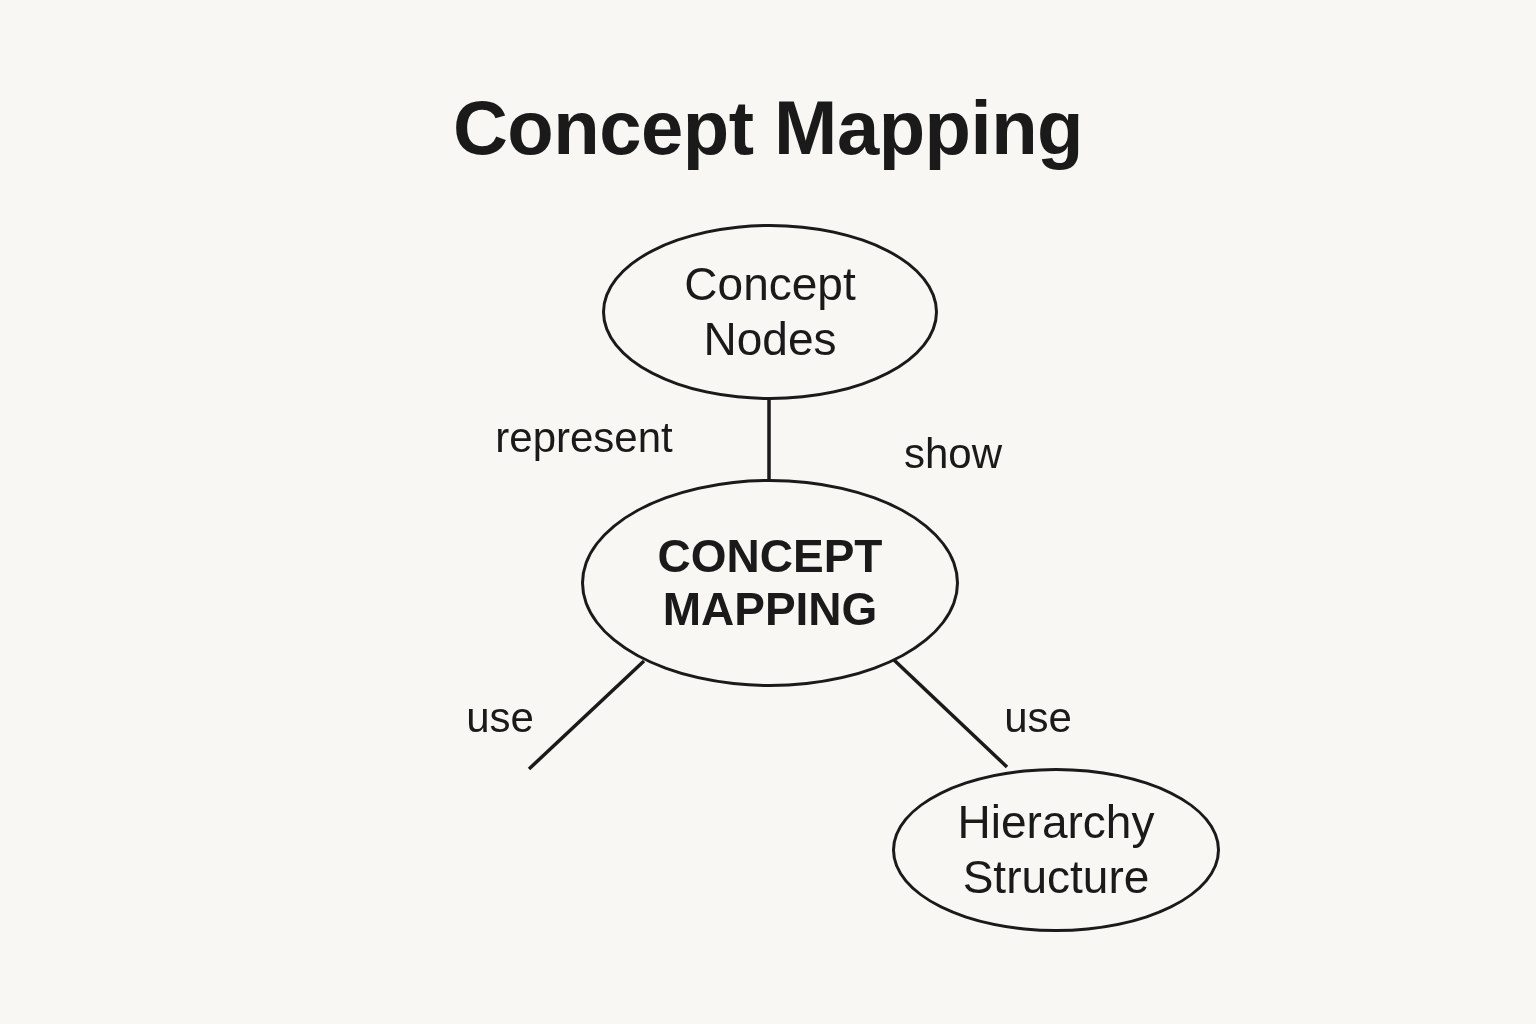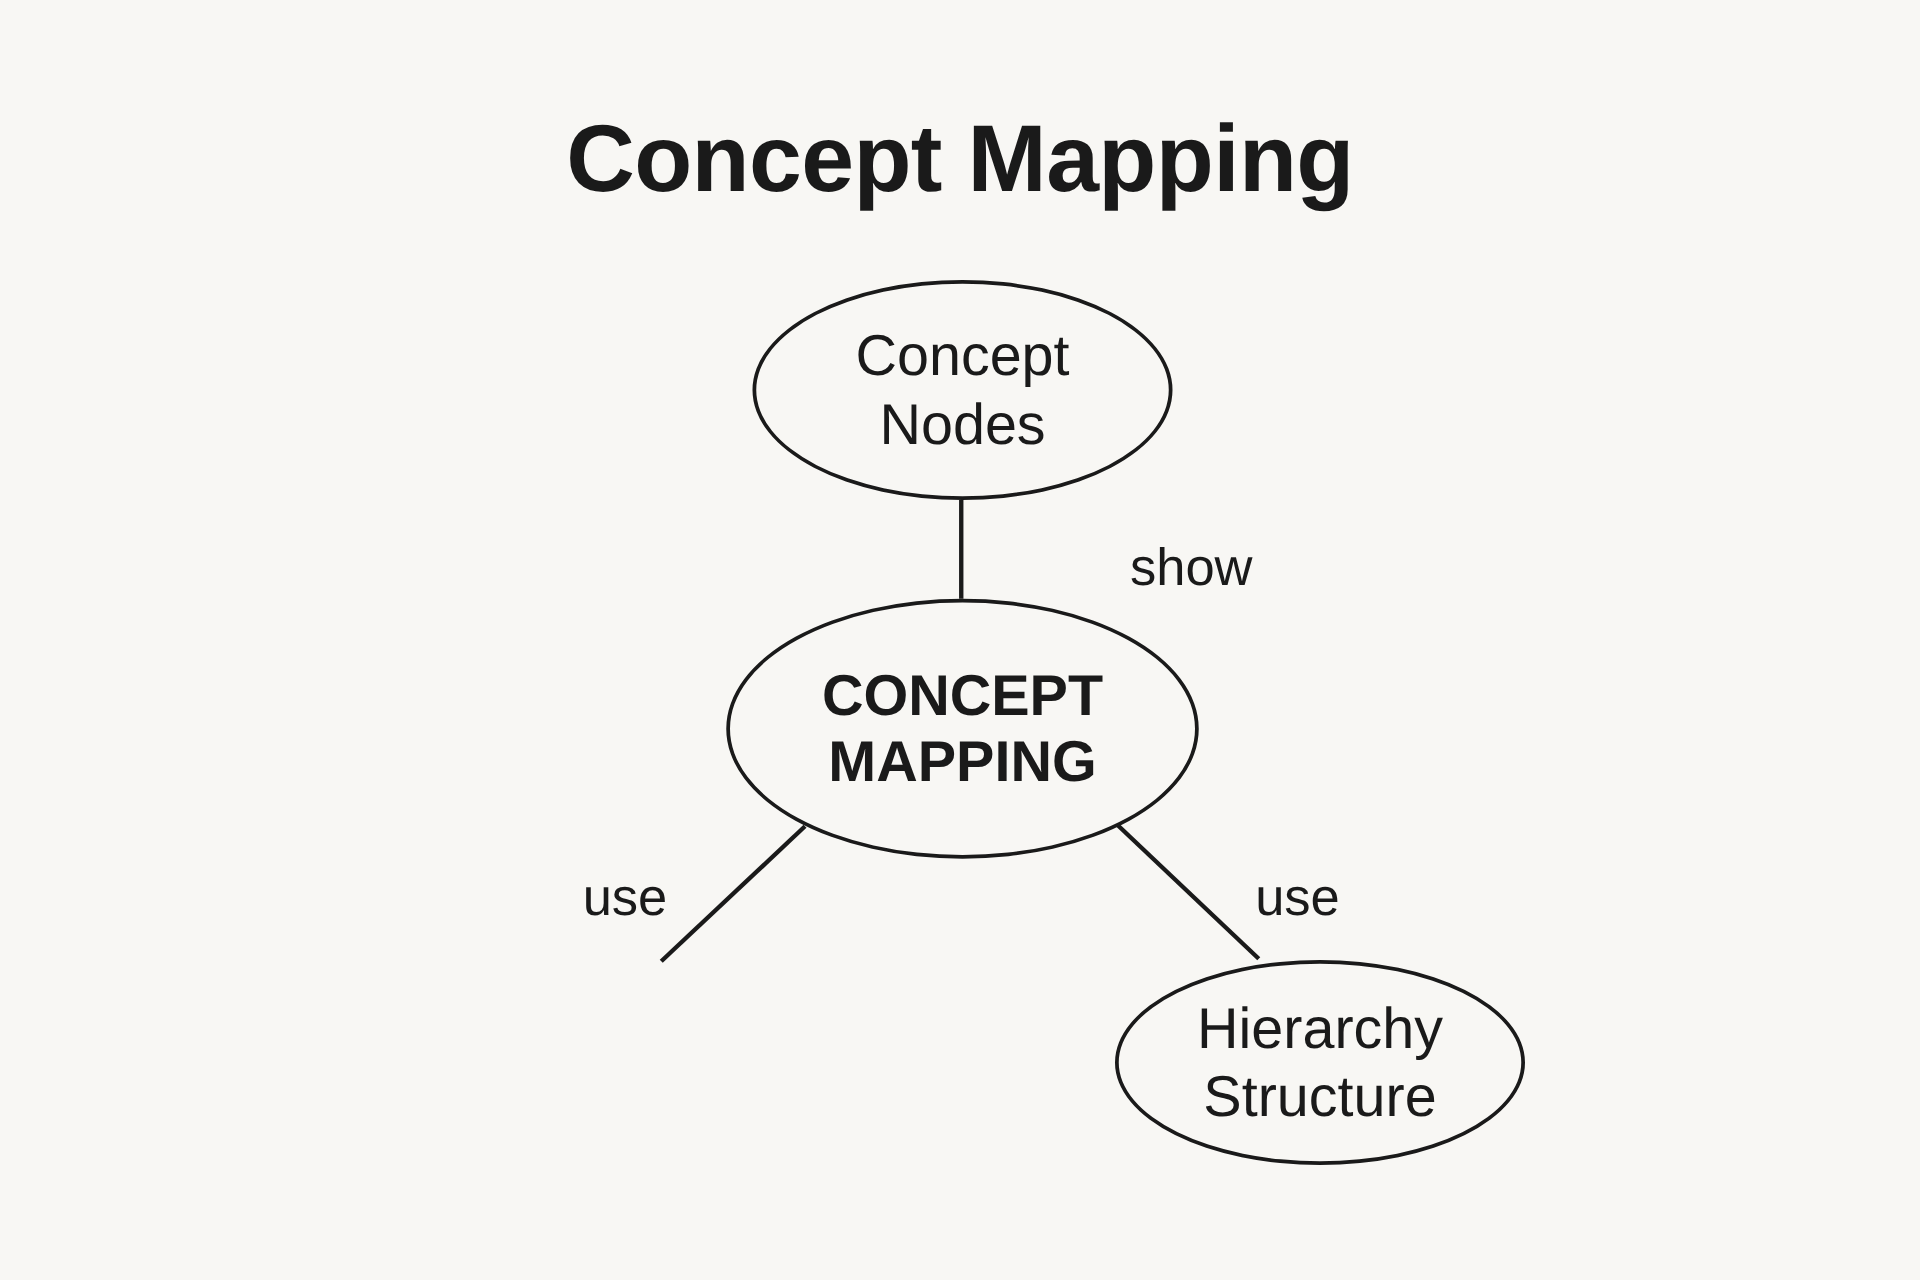--- a/index.html
+++ b/index.html
@@ -96,20 +96,21 @@
 
   <div class="node node-concept-mapping">
     <span class="node-label">CONCEPT MAPPING</span>
   </div>
 
 
   <div class="node node-hierarchy-structure">
     <span class="node-label">Hierarchy Structure</span>
   </div>
 
+  <span class="edge-label edge-label-represent">represent</span>
 
   <span class="edge-label edge-label-show">show</span>
 
   <span class="edge-label edge-label-use-left">use</span>
 
   <span class="edge-label edge-label-use-right">use</span>
 
 </div>
 
 </body></html>

